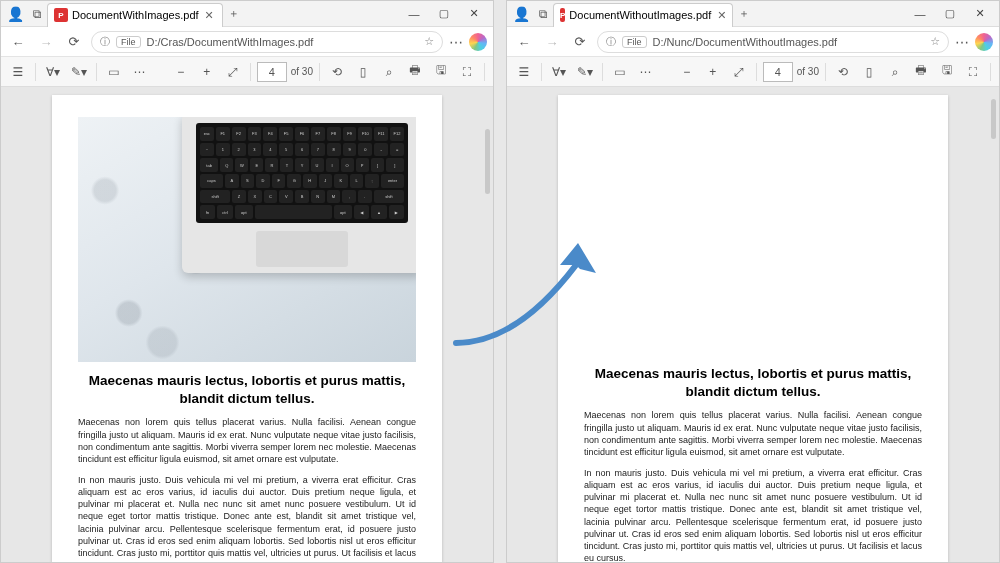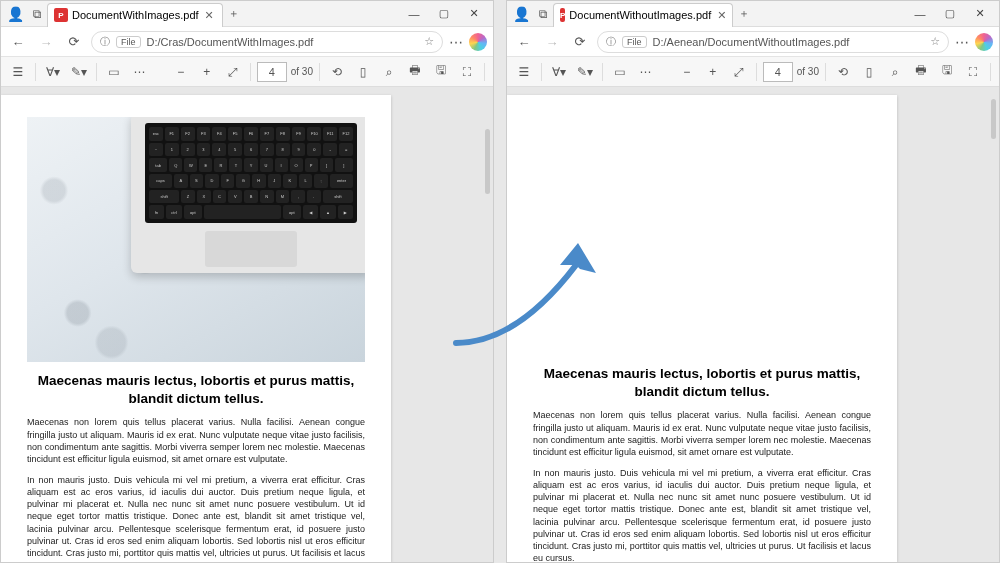--- a/index.html
+++ b/index.html
@@ -109,21 +109,21 @@
     width: 30px;height:20px;
     border:1px solid #bbb;background:#fff;
     display:flex;align-items:center;justify-content:center;
     font-size:11px;
   }
   .pdftoolbar .right { margin-left:auto;display:flex;gap:4px;align-items:center;}
   .tdots { letter-spacing:1px;}
   .viewport {
     flex:1;overflow:hidden;
     background:#e7e7e7;
-    display:flex;
+    display:flex;justify-content:center;
     position:relative;
     padding-top:8px;
   }
   .viewport .scroll {
     width:5px;background:#c8c8c8;border-radius:3px;
     position:absolute;right:3px;top:42px;height:65px;
   }
   .page {
     width: 390px;
     background:#fff;
@@ -366,21 +366,21 @@
       <span>✕</span>
     </div>
   </div>
   <div class="addressbar">
     <span class="navbtn">←</span>
     <span class="navbtn" style="opacity:.4">→</span>
     <span class="navbtn">⟳</span>
     <div class="urlbox">
       <span class="lock">ⓘ</span>
       <span style="border:1px solid #ccc;padding:0 4px;border-radius:3px;font-size:9px;">File</span>
-      <span>D:/Aenean/DocumentWithoutImages.pdf</span>
+      <span>D:/Nunc/DocumentWithoutImages.pdf</span>
       <span class="star">☆</span>
     </div>
     <span class="menudots">⋯</span>
     <span class="colorful"></span>
   </div>
   <div class="pdftoolbar">
     <span class="tbtn">☰</span>
     <span class="tsep"></span>
     <span class="tbtn">∀▾</span>
     <span class="tbtn">✎▾</span>

